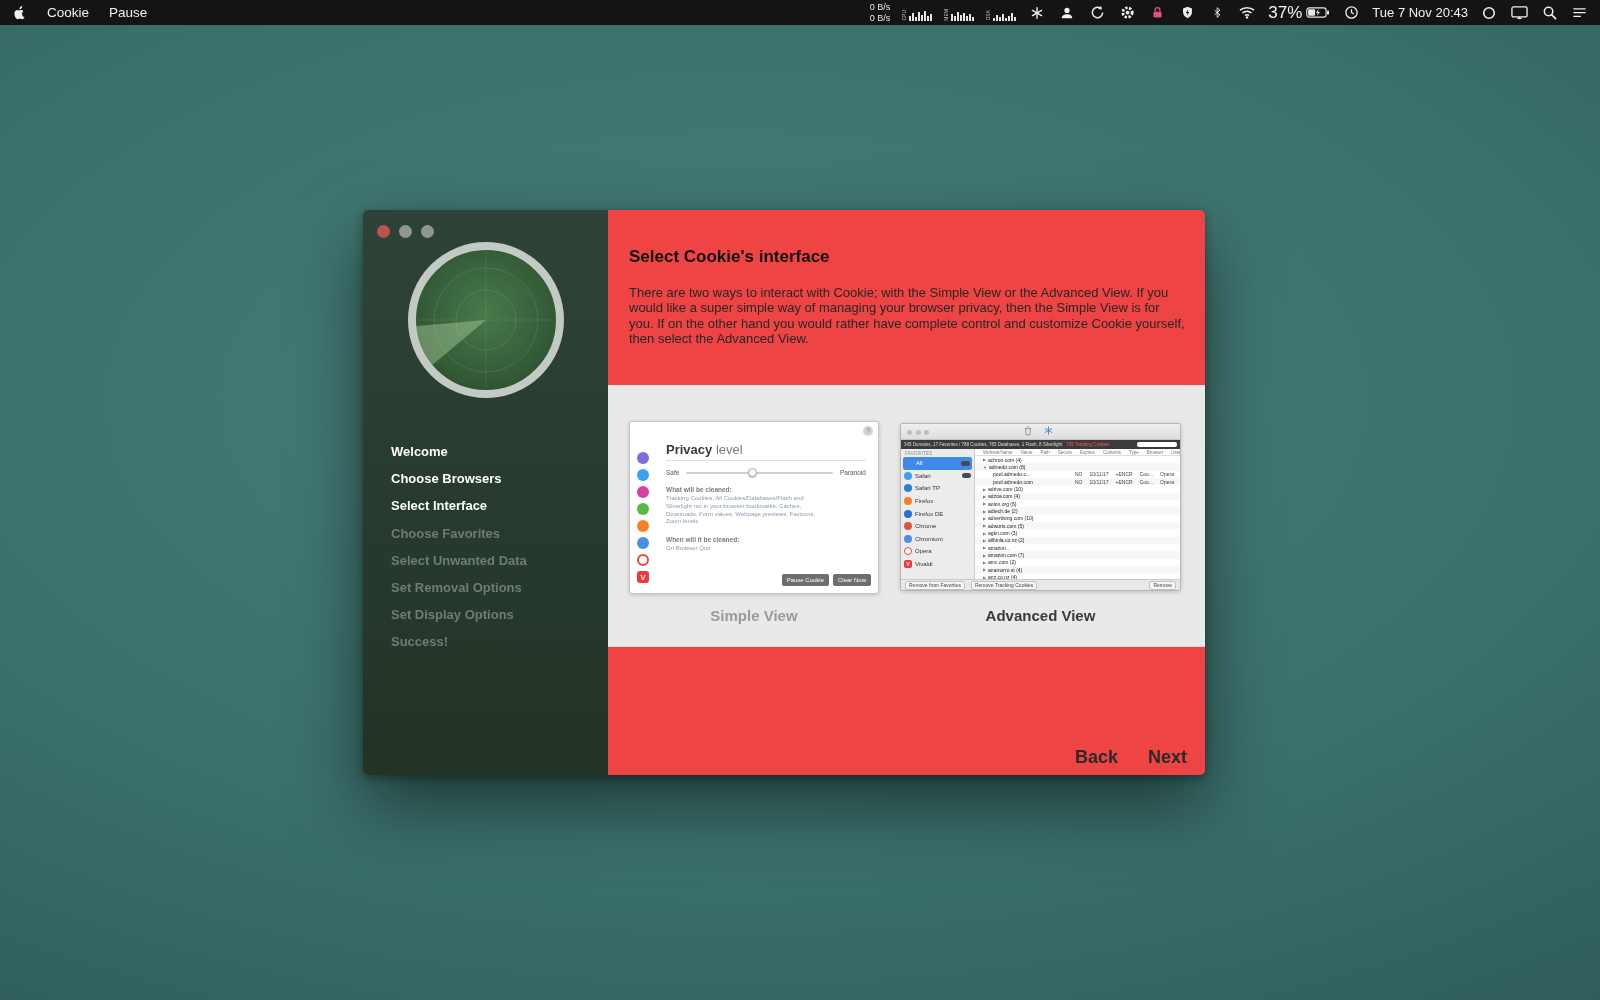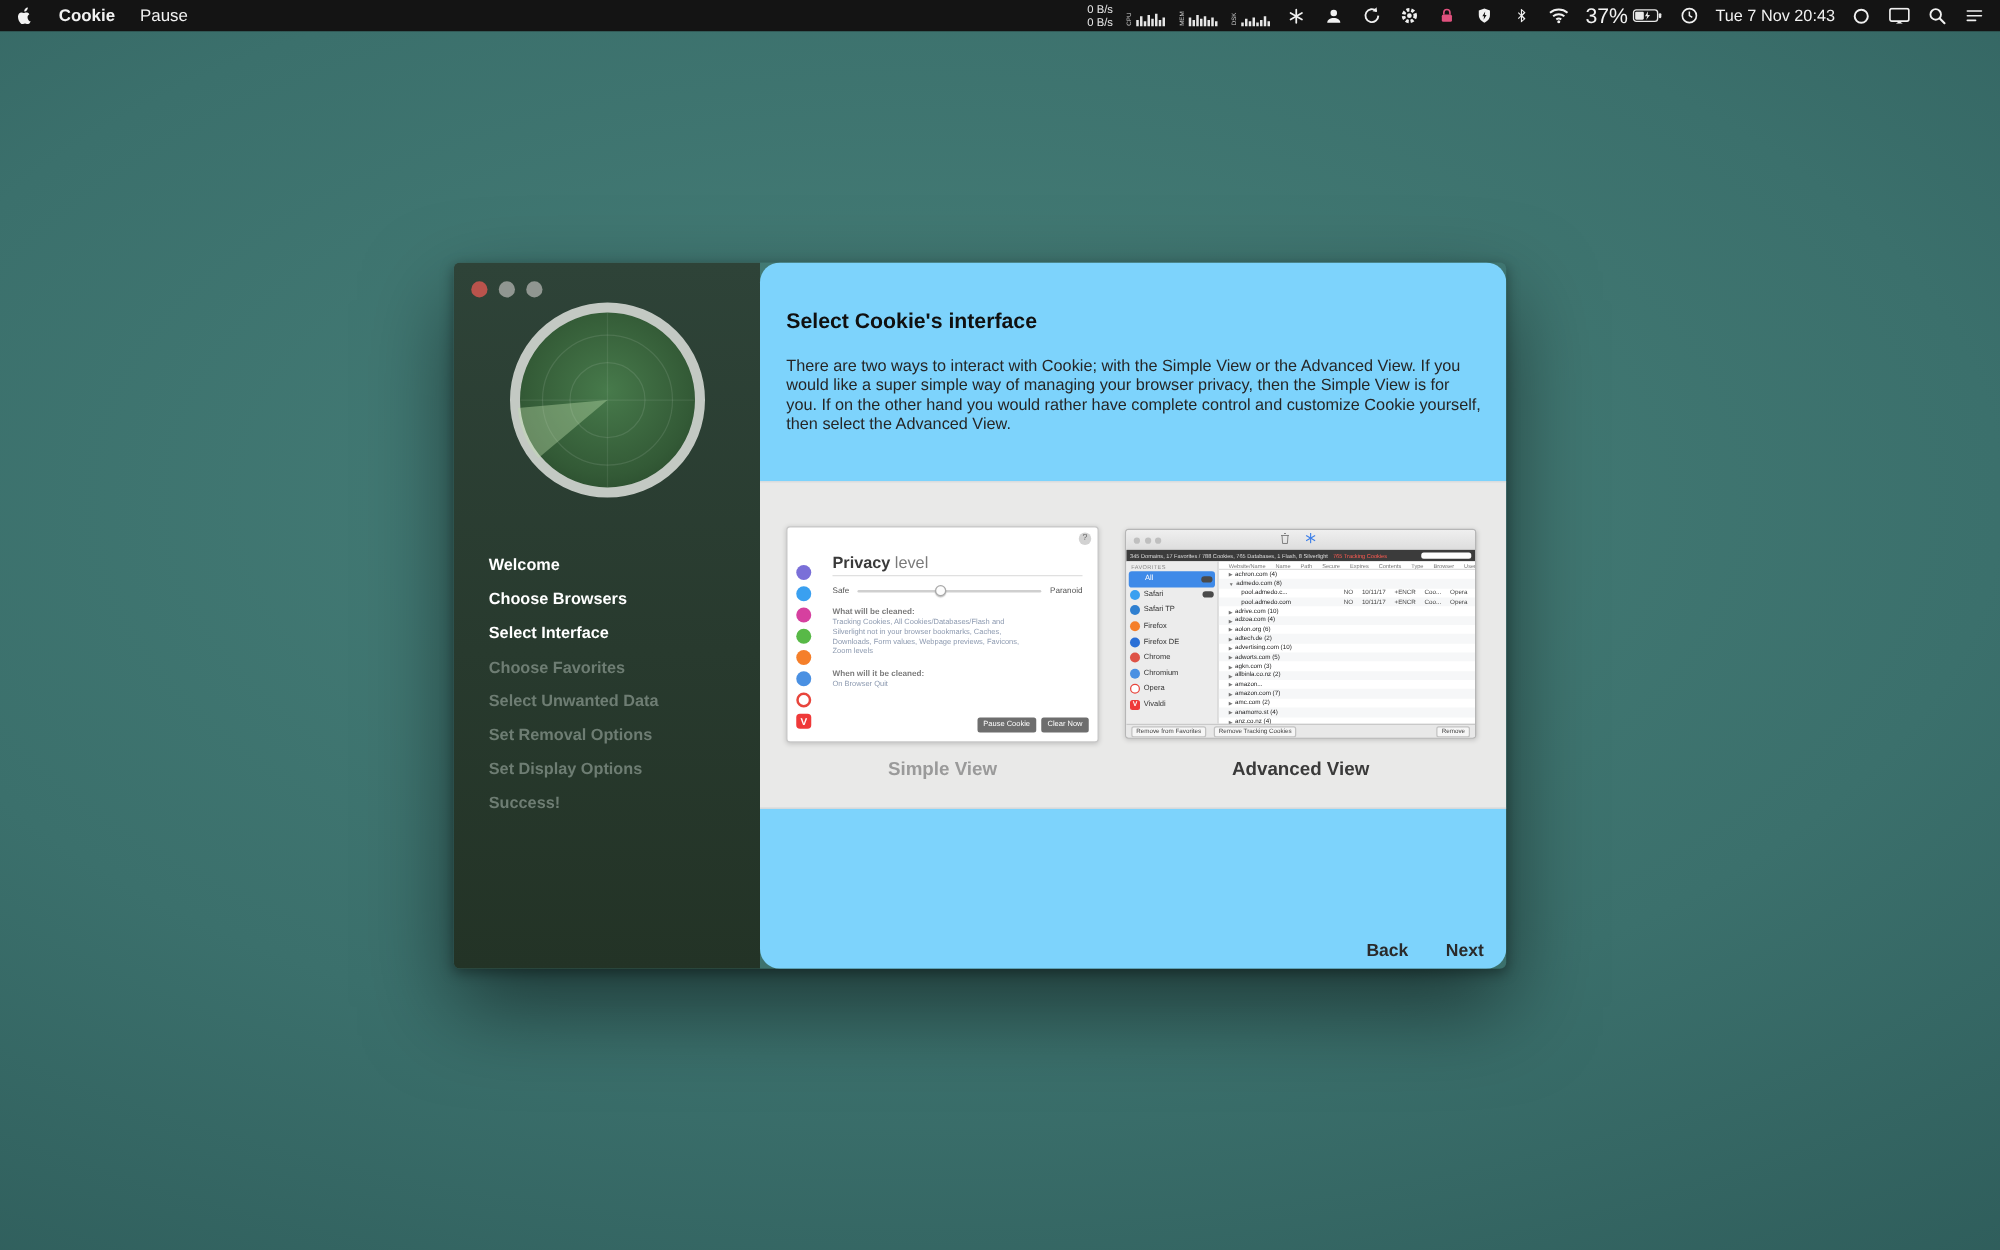--- a/index.html
+++ b/index.html
@@ -11,21 +11,21 @@
   }
 
   
   .menubar {
     position:absolute; top:0; left:0; right:0; height:25px;
     background:#141414; color:#f2f2f2;
     display:flex; align-items:center; padding:0 12px; z-index:50;
   }
   .mb-left { display:flex; align-items:center; gap:20px; }
   .mb-item { display:flex; align-items:center; }
-  .appname { font-weight:bold; font-size:13.5px; }
+  .appname { font-weight:normal; font-size:13.5px; }
   .menuname { font-size:13.5px; }
   .mb-right { margin-left:auto; display:flex; align-items:center; gap:12px; }
   .net { font-size:9px; line-height:1.15; text-align:right; color:#e9e9e9; }
   .meter { display:flex; align-items:flex-end; gap:2px; height:16px; }
   .meter .mlbl { writing-mode:vertical-rl; transform:rotate(180deg); font-size:5px; color:#cfcfcf; line-height:1; }
   .meter .bars { display:flex; align-items:flex-end; gap:1px; height:13px; }
   .meter .bar { display:block; width:2px; background:#e6e6e6; }
   .mb-icon { width:18px; height:18px; display:flex; align-items:center; justify-content:center; }
   .batt { display:flex; align-items:center; gap:4px; font-size:17px; }
   .clock-text { font-size:13px; white-space:nowrap; }
@@ -42,33 +42,33 @@
   }
   .dots { position:absolute; top:15px; left:14px; display:flex; gap:9px; }
   .dot { width:13px; height:13px; border-radius:50%; }
   .dot.red  { background:#b9534c; }
   .dot.gray { background:#909691; }
   .logo { position:absolute; top:30px; left:50%; transform:translateX(-50%); }
   .steps { position:absolute; top:228px; left:28px; right:8px; }
   .step { font-size:13px; font-weight:bold; line-height:27.2px; color:#6e7d73; white-space:nowrap; }
   .step.done, .step.current { color:#ffffff; }
 
-  .content { flex:1; position:relative; background:#7dd3fc;border-radius:16px; }
+  .content { flex:1; position:relative; background:#ef4444; }
   .c-title { position:absolute; left:21px; top:37px; font-size:17px; font-weight:bold; color:#101010; }
   .c-desc  { position:absolute; left:21px; top:65px; width:557px; font-size:13px; line-height:15.4px; color:#262626;margin-top:10px; }
   .band {
     position:absolute; left:0; right:0; top:175px; height:262px;
     background:#e9e9e8; border-top:1px solid #dcdcdb; border-bottom:1px solid #d6d6d5;
   }
   .thumb-label { position:absolute; top:221px; font-size:15px; font-weight:bold; text-align:center; }
   .thumb-label.simple   { left:21px;  width:250px; color:#9a9a9a; }
   .thumb-label.advanced { left:292px; width:281px; color:#3a3a3a; }
   .footnote { position:absolute; left:21px; top:444px; font-size:13px; color:#1c1c1c; }
   .nav-buttons { position:absolute; right:18px; bottom:7px; display:flex; gap:30px; }
-  .nav-btn { font-size:14px; font-weight:bold; color:#2a2a2a;margin-top:39px; }
+  .nav-btn { font-size:18px; font-weight:bold; color:#2a2a2a;margin-top:39px; }
 
   
   .sthumb {
     position:absolute; left:21px; top:35px; width:250px; height:173px;
     background:#fff; border:1px solid #c7c7c7; border-radius:3px;
     box-shadow:0 1px 4px rgba(0,0,0,.18);
   }
   .sthumb .help-badge {
     position:absolute; top:4px; right:5px; width:10px; height:10px; border-radius:50%;
     background:#d2d2d2; color:#6b6b6b; font-size:7px; line-height:10px; text-align:center;

